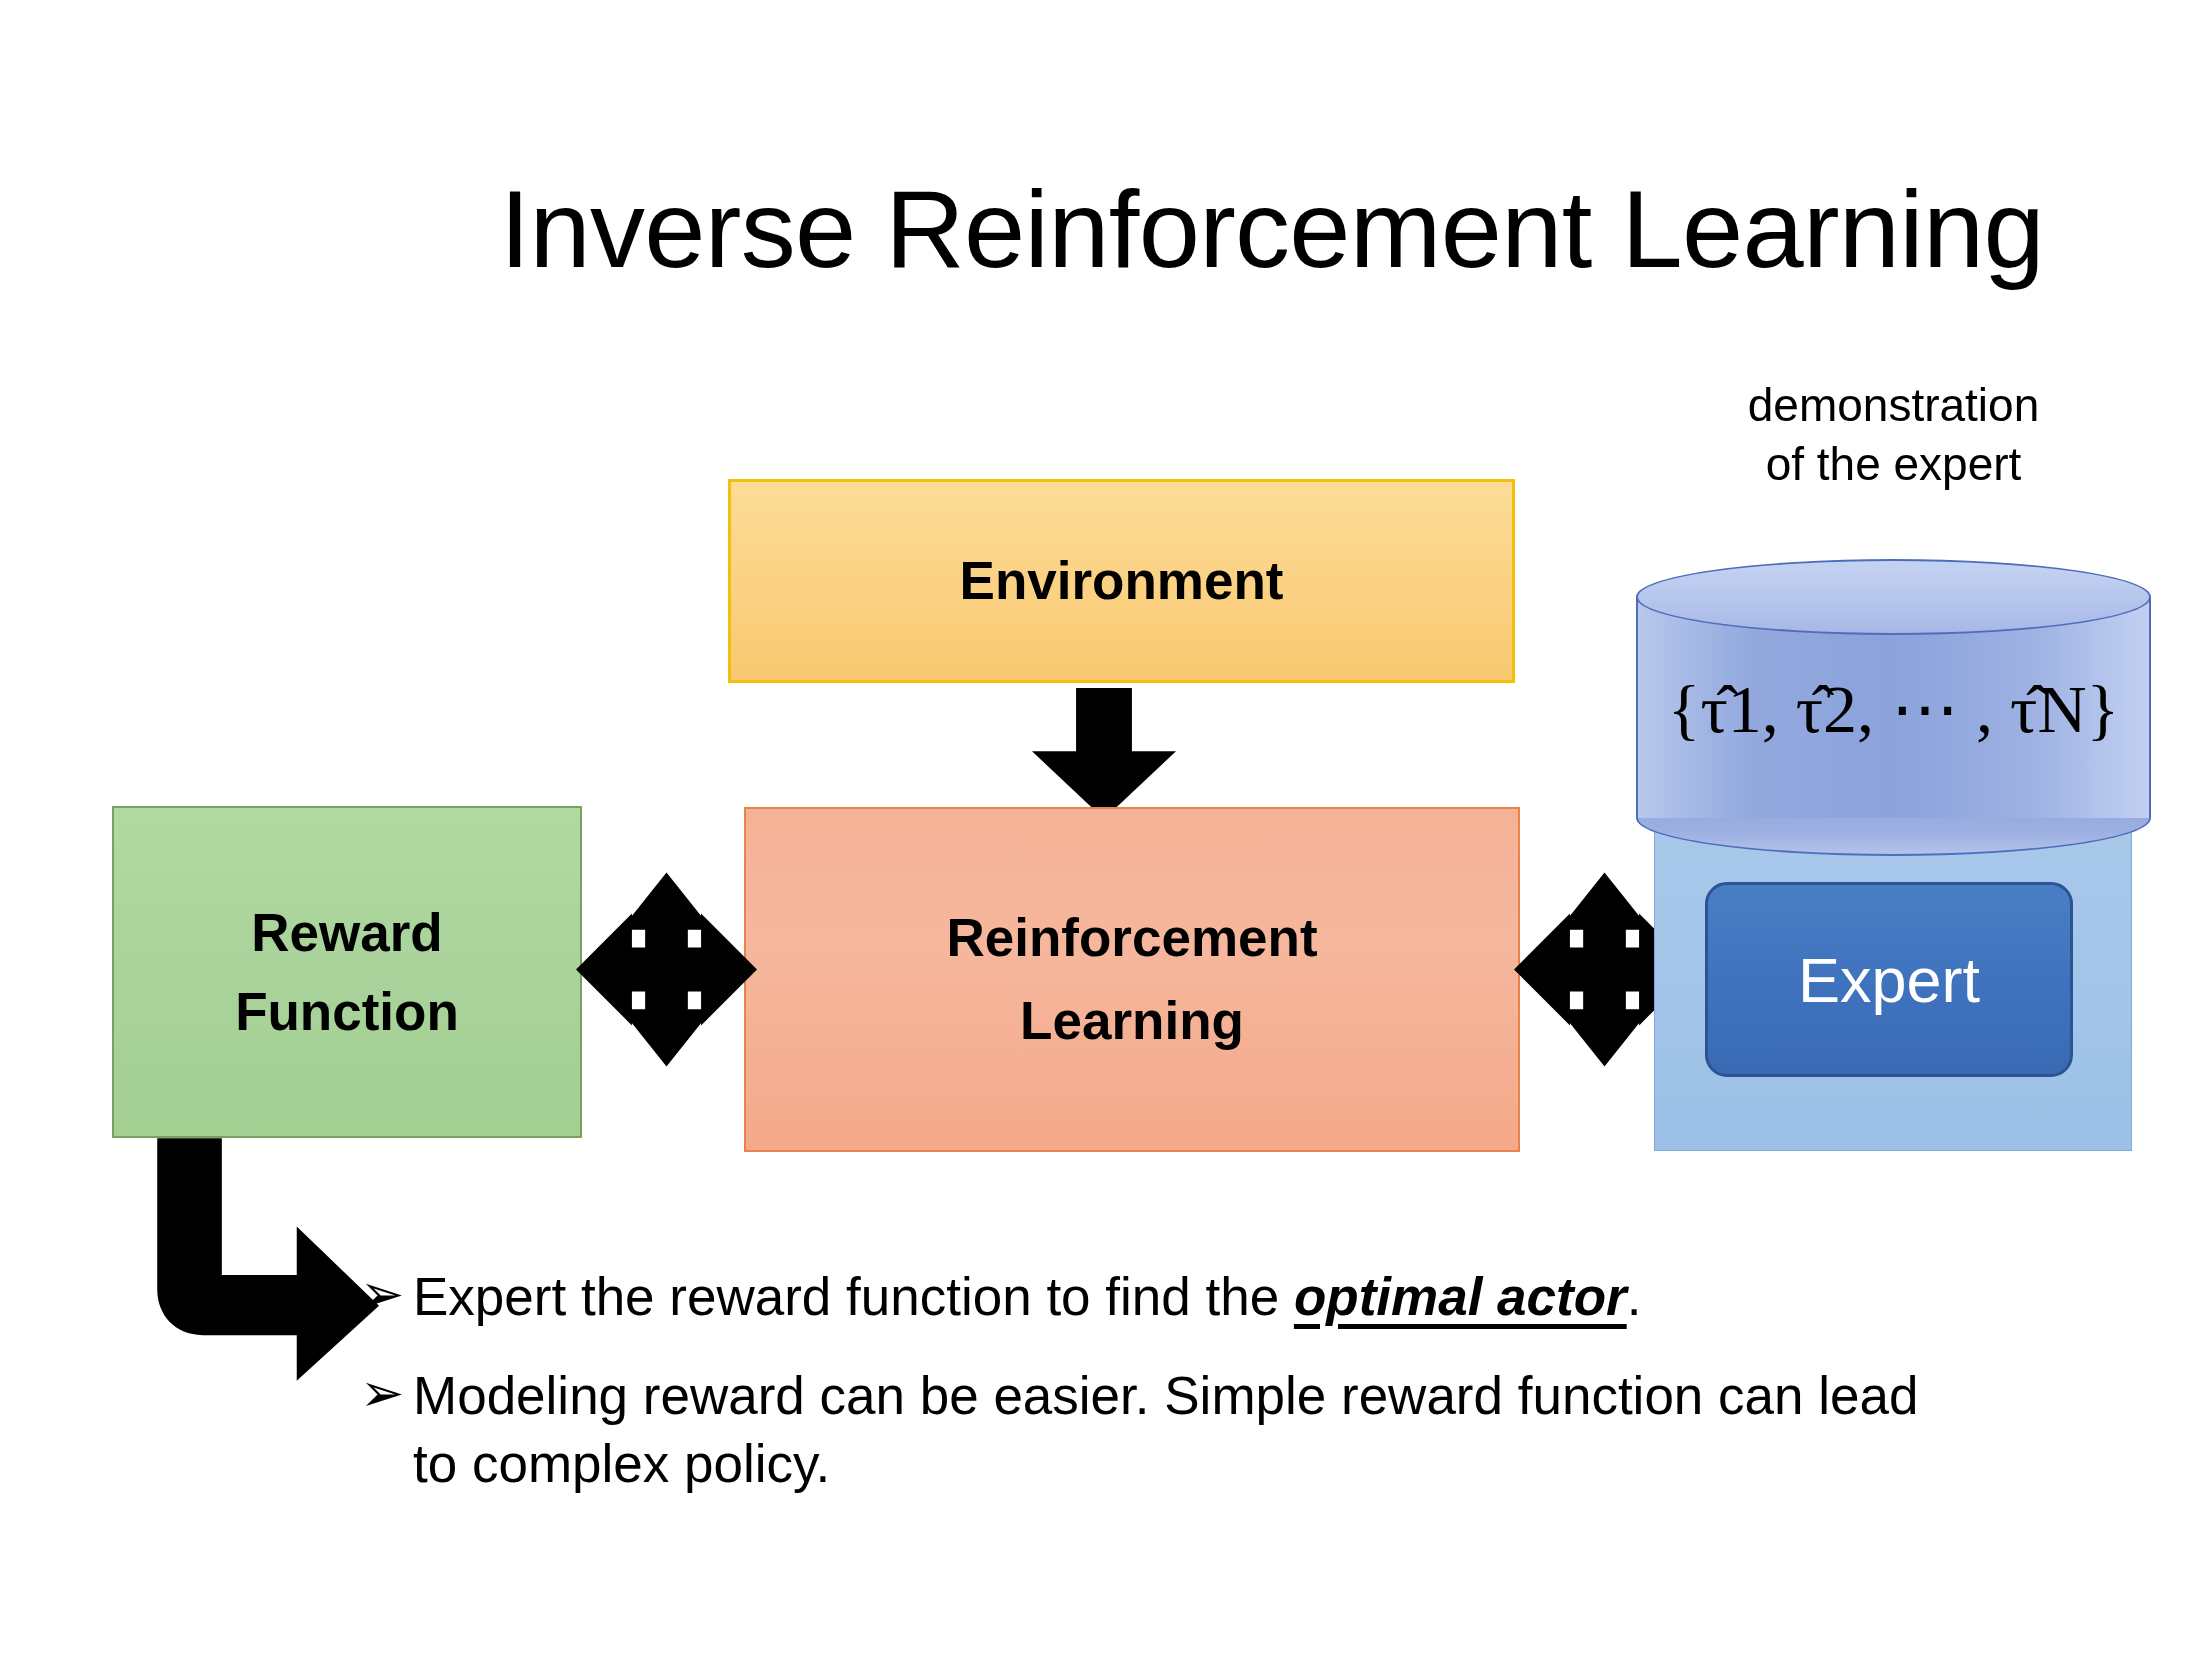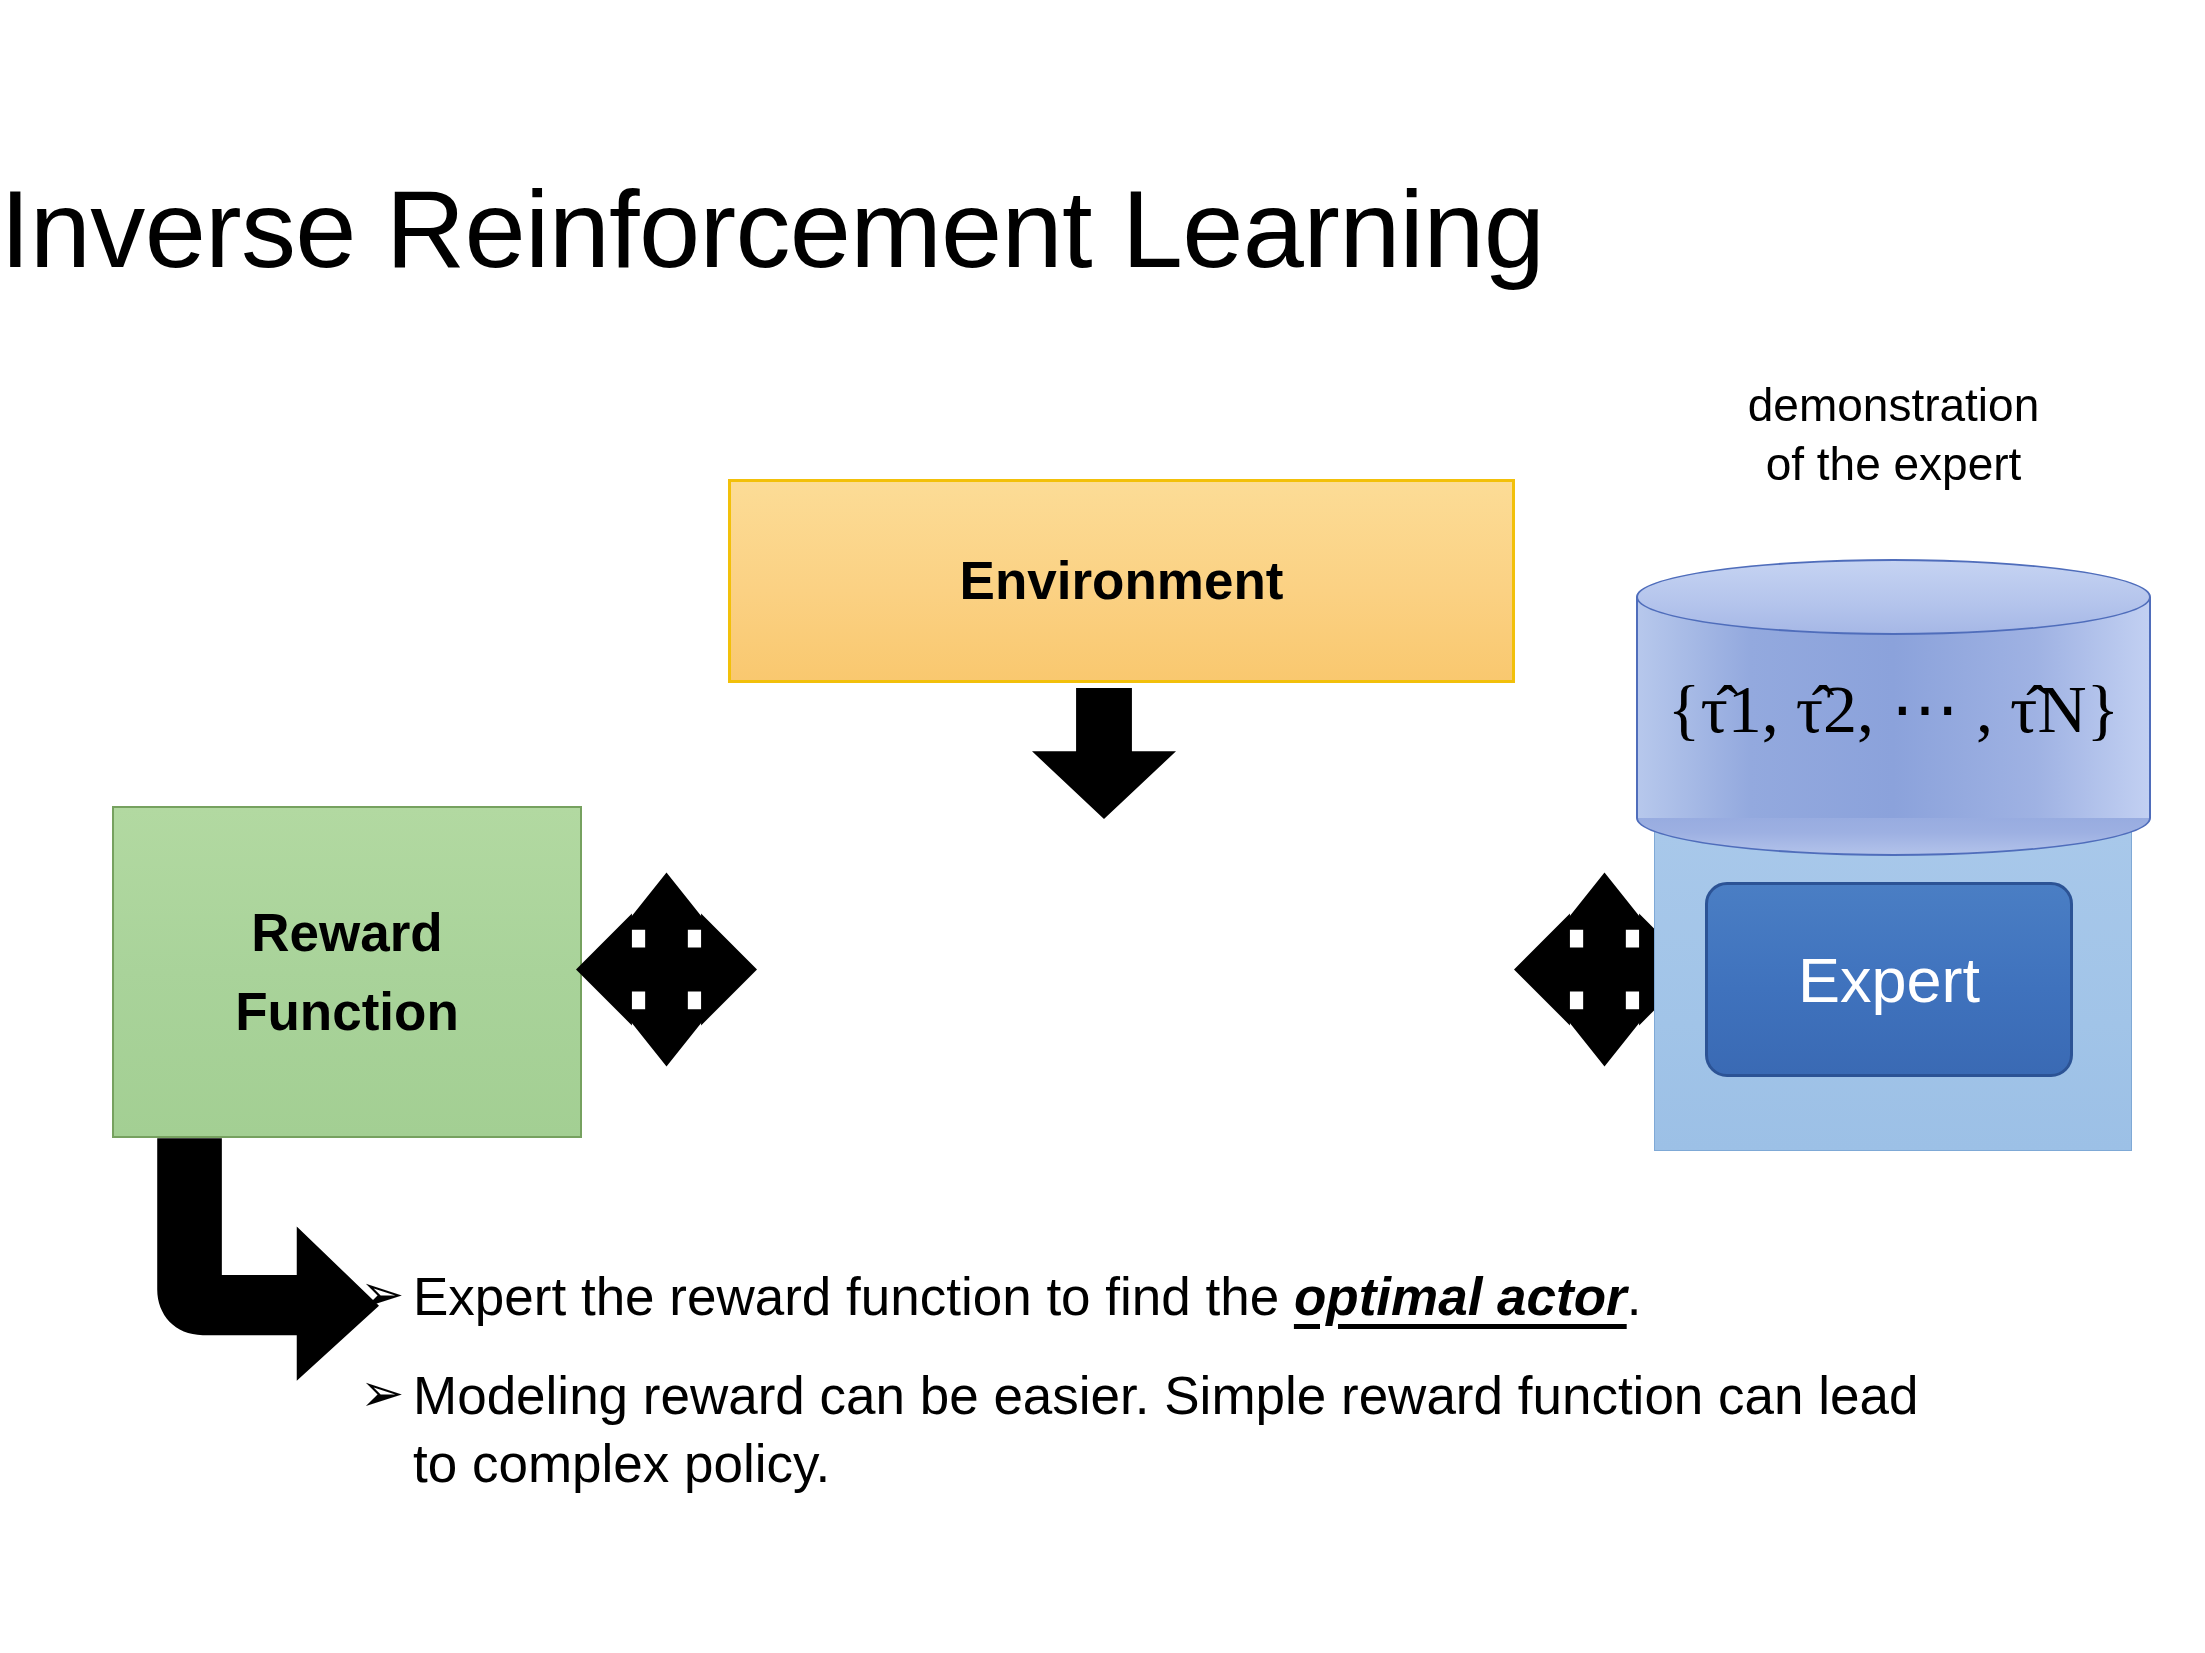--- a/index.html
+++ b/index.html
@@ -18,21 +18,21 @@
     background: #ffffff;
     overflow: hidden;
   }
 
   
   #title {
     position: absolute;
     left: 0;
     top: 171px;
     width: 2044px;
-    text-align: left;
+    text-align: right;
     font-size: 110px;
     line-height: 1.05;
     font-weight: 400;
     letter-spacing: -0.7px;
     white-space: nowrap;
   }
 
   
   .box {
     position: absolute;
@@ -227,20 +227,26 @@
     <polygon points="60,0 136,0 136,86 196,86 98,178 0,86 60,86" fill="#000000"></polygon>
   </svg>
 
   <div class="box" id="reward-box">
     <div class="box-label">
       <div>Reward</div>
       <div>Function</div>
     </div>
   </div>
 
+  <div class="box" id="rl-box">
+    <div class="box-label">
+      <div>Reinforcement</div>
+      <div>Learning</div>
+    </div>
+  </div>
 
   <svg class="arrow-svg" id="quad-left" width="181" height="221" viewBox="0 0 246 300">
     <g fill="#000000">
       <polygon points="0,150 76,74 76,120 170,120 170,74 246,150 170,226 170,180 76,180 76,226"></polygon>
       <polygon points="123,18 185,96 152,96 152,204 185,204 123,282 61,204 94,204 94,96 61,96" transform="rotate(0 123 150)"></polygon>
     </g>
   </svg>
 
   <svg class="arrow-svg" id="quad-right" width="181" height="221" viewBox="0 0 246 300">
     <g fill="#000000">

